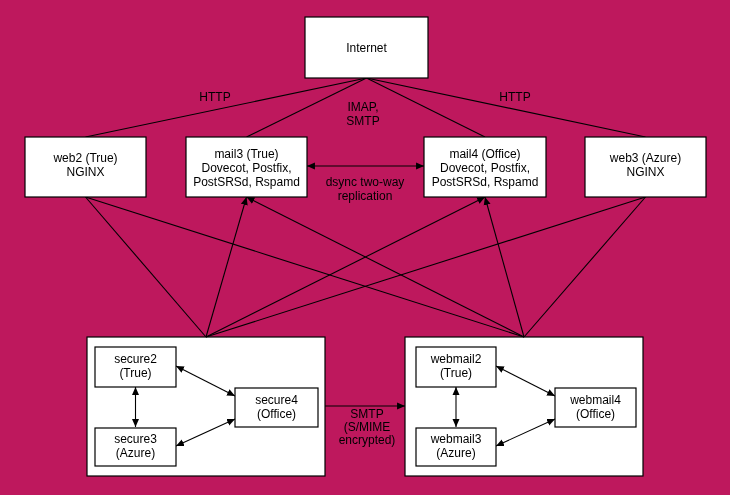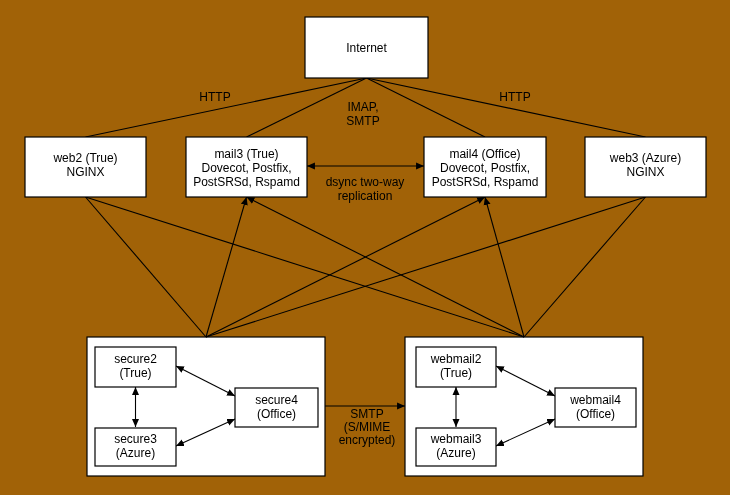--- a/index.html
+++ b/index.html
@@ -4,21 +4,21 @@
 <style>
   html, body {
     margin: 0;
     padding: 0;
     background: #ffffff;
   }
   .stage {
     position: relative;
     width: 730px;
     height: 495px;
-    background: #a16207;
+    background: #be185d;
     overflow: hidden;
   }
   svg text {
     font-family: "Liberation Sans", sans-serif;
     font-size: 12px;
     fill: #000000;
   }
   .edge {
     stroke: #000000;
     stroke-width: 1.1;

